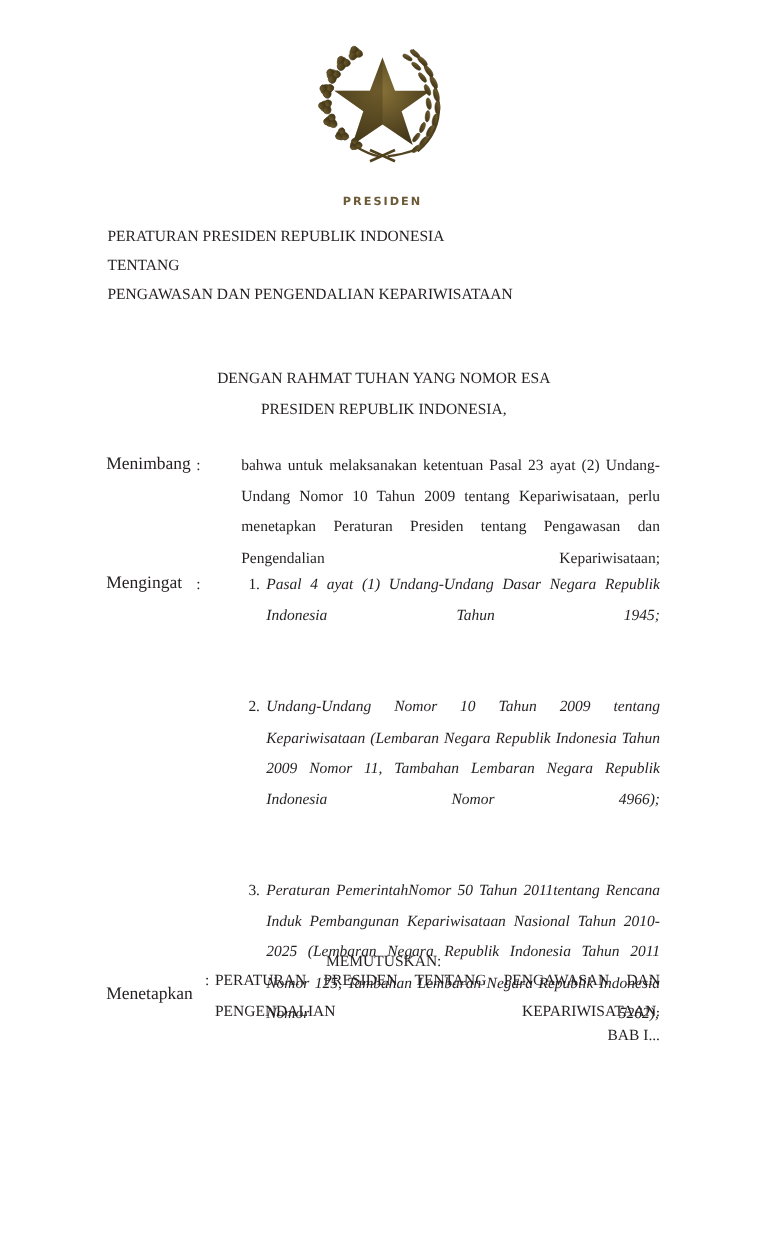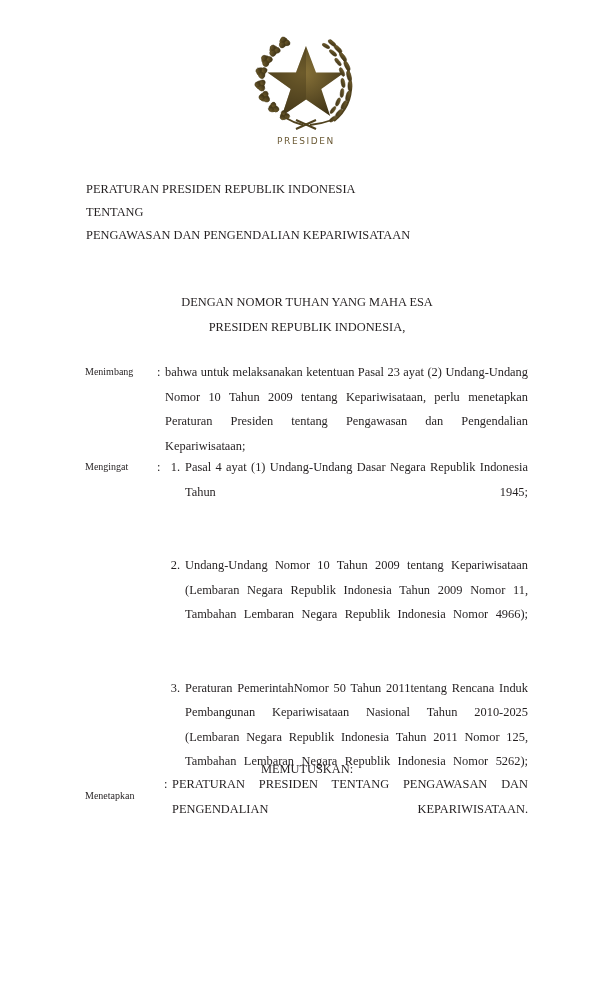--- a/index.html
+++ b/index.html
@@ -30,23 +30,23 @@
     left: 0;
     top: 32px;
     width: 612px;
     text-align: center;
   }
   .emblem-svg-wrap {
     display: inline-block;
     line-height: 0;
   }
   .emblem-caption {
-    margin-top: 0;
+    margin-top: 20px;
     font-family: "DejaVu Sans", "Liberation Sans", sans-serif;
-    font-weight: normal;
+    font-weight: bold;
     color: #6b5a35;
     letter-spacing: 1.6px;
     line-height: 11px;
   }
   .emblem-caption .cap1 { font-size: 9px; display: block; }
   .emblem-caption .cap2 { font-size: 10px; display: block; }
 
   
   .heading {
     position: absolute;
@@ -73,35 +73,35 @@
   .clause {
     position: absolute;
     left: 85px;
     width: 443px;
   }
   .clause-label {
     position: absolute;
     left: 0;
     top: 0;
     width: 72px;
-    font-size: 10px;
+    font-size: 14px;
     line-height: 24.5px;
     white-space: nowrap;
   }
   .clause-colon {
     position: absolute;
     left: 72px;
     top: 0;
     width: 10px;
     font-size: 12.4px;
     line-height: 24.5px;
     text-align: left;
   }
   .clause-body {
-    margin-left: 80px;
+    margin-left: 108px;
     font-size: 12.4px;
     line-height: 24.5px;
     text-align: justify;
     text-justify: inter-word;
   }
   .clause-body p {
     margin: 0;
   }
 
   
@@ -124,20 +124,21 @@
     text-align: right;
     font-size: 12.4px;
     line-height: 24.5px;
   }
   .numlist .item-text {
     display: block;
     text-align: justify;
     text-justify: inter-word;
     font-size: 12.4px;
     line-height: 24.5px;
+    font-style: italic;
   }
   
   .item-text::after, .clause-body p::after {
     content: "";
     display: inline-block;
     width: 100%;
   }
 
   
   .memutuskan {
@@ -323,21 +324,21 @@
     </div>
   </div>
 
   <div class="heading">
     <span class="hl">PERATURAN PRESIDEN REPUBLIK INDONESIA</span>
     <span class="hl">TENTANG</span>
     <span class="hl">PENGAWASAN DAN PENGENDALIAN KEPARIWISATAAN</span>
   </div>
 
   <div class="sacral">
-    <span class="hl">DENGAN NOMOR TUHAN YANG MAHA ESA</span>
+    <span class="hl">DENGAN RAHMAT TUHAN YANG NOMOR ESA</span>
     <span class="hl">PRESIDEN REPUBLIK INDONESIA,</span>
   </div>
 
   <div class="clause" style="top:360px;">
     <span class="clause-label">Menimbang</span>
     <span class="clause-colon">:</span>
     <div class="clause-body">
       <p>bahwa untuk melaksanakan ketentuan Pasal 23 ayat (2) Undang-Undang Nomor 10 Tahun 2009 tentang Kepariwisataan, perlu menetapkan Peraturan Presiden tentang Pengawasan dan Pengendalian Kepariwisataan;</p>
     </div>
   </div>
@@ -366,14 +367,15 @@
   <div class="memutuskan">MEMUTUSKAN:</div>
 
   <div class="clause menetapkan">
     <span class="clause-label">Menetapkan</span>
     <span class="clause-colon">:</span>
     <div class="clause-body">
       <p>PERATURAN PRESIDEN TENTANG PENGAWASAN DAN PENGENDALIAN KEPARIWISATAAN.</p>
     </div>
   </div>
 
+  <div class="bab">BAB I...</div>
 
 </div>
 
 </body></html>

